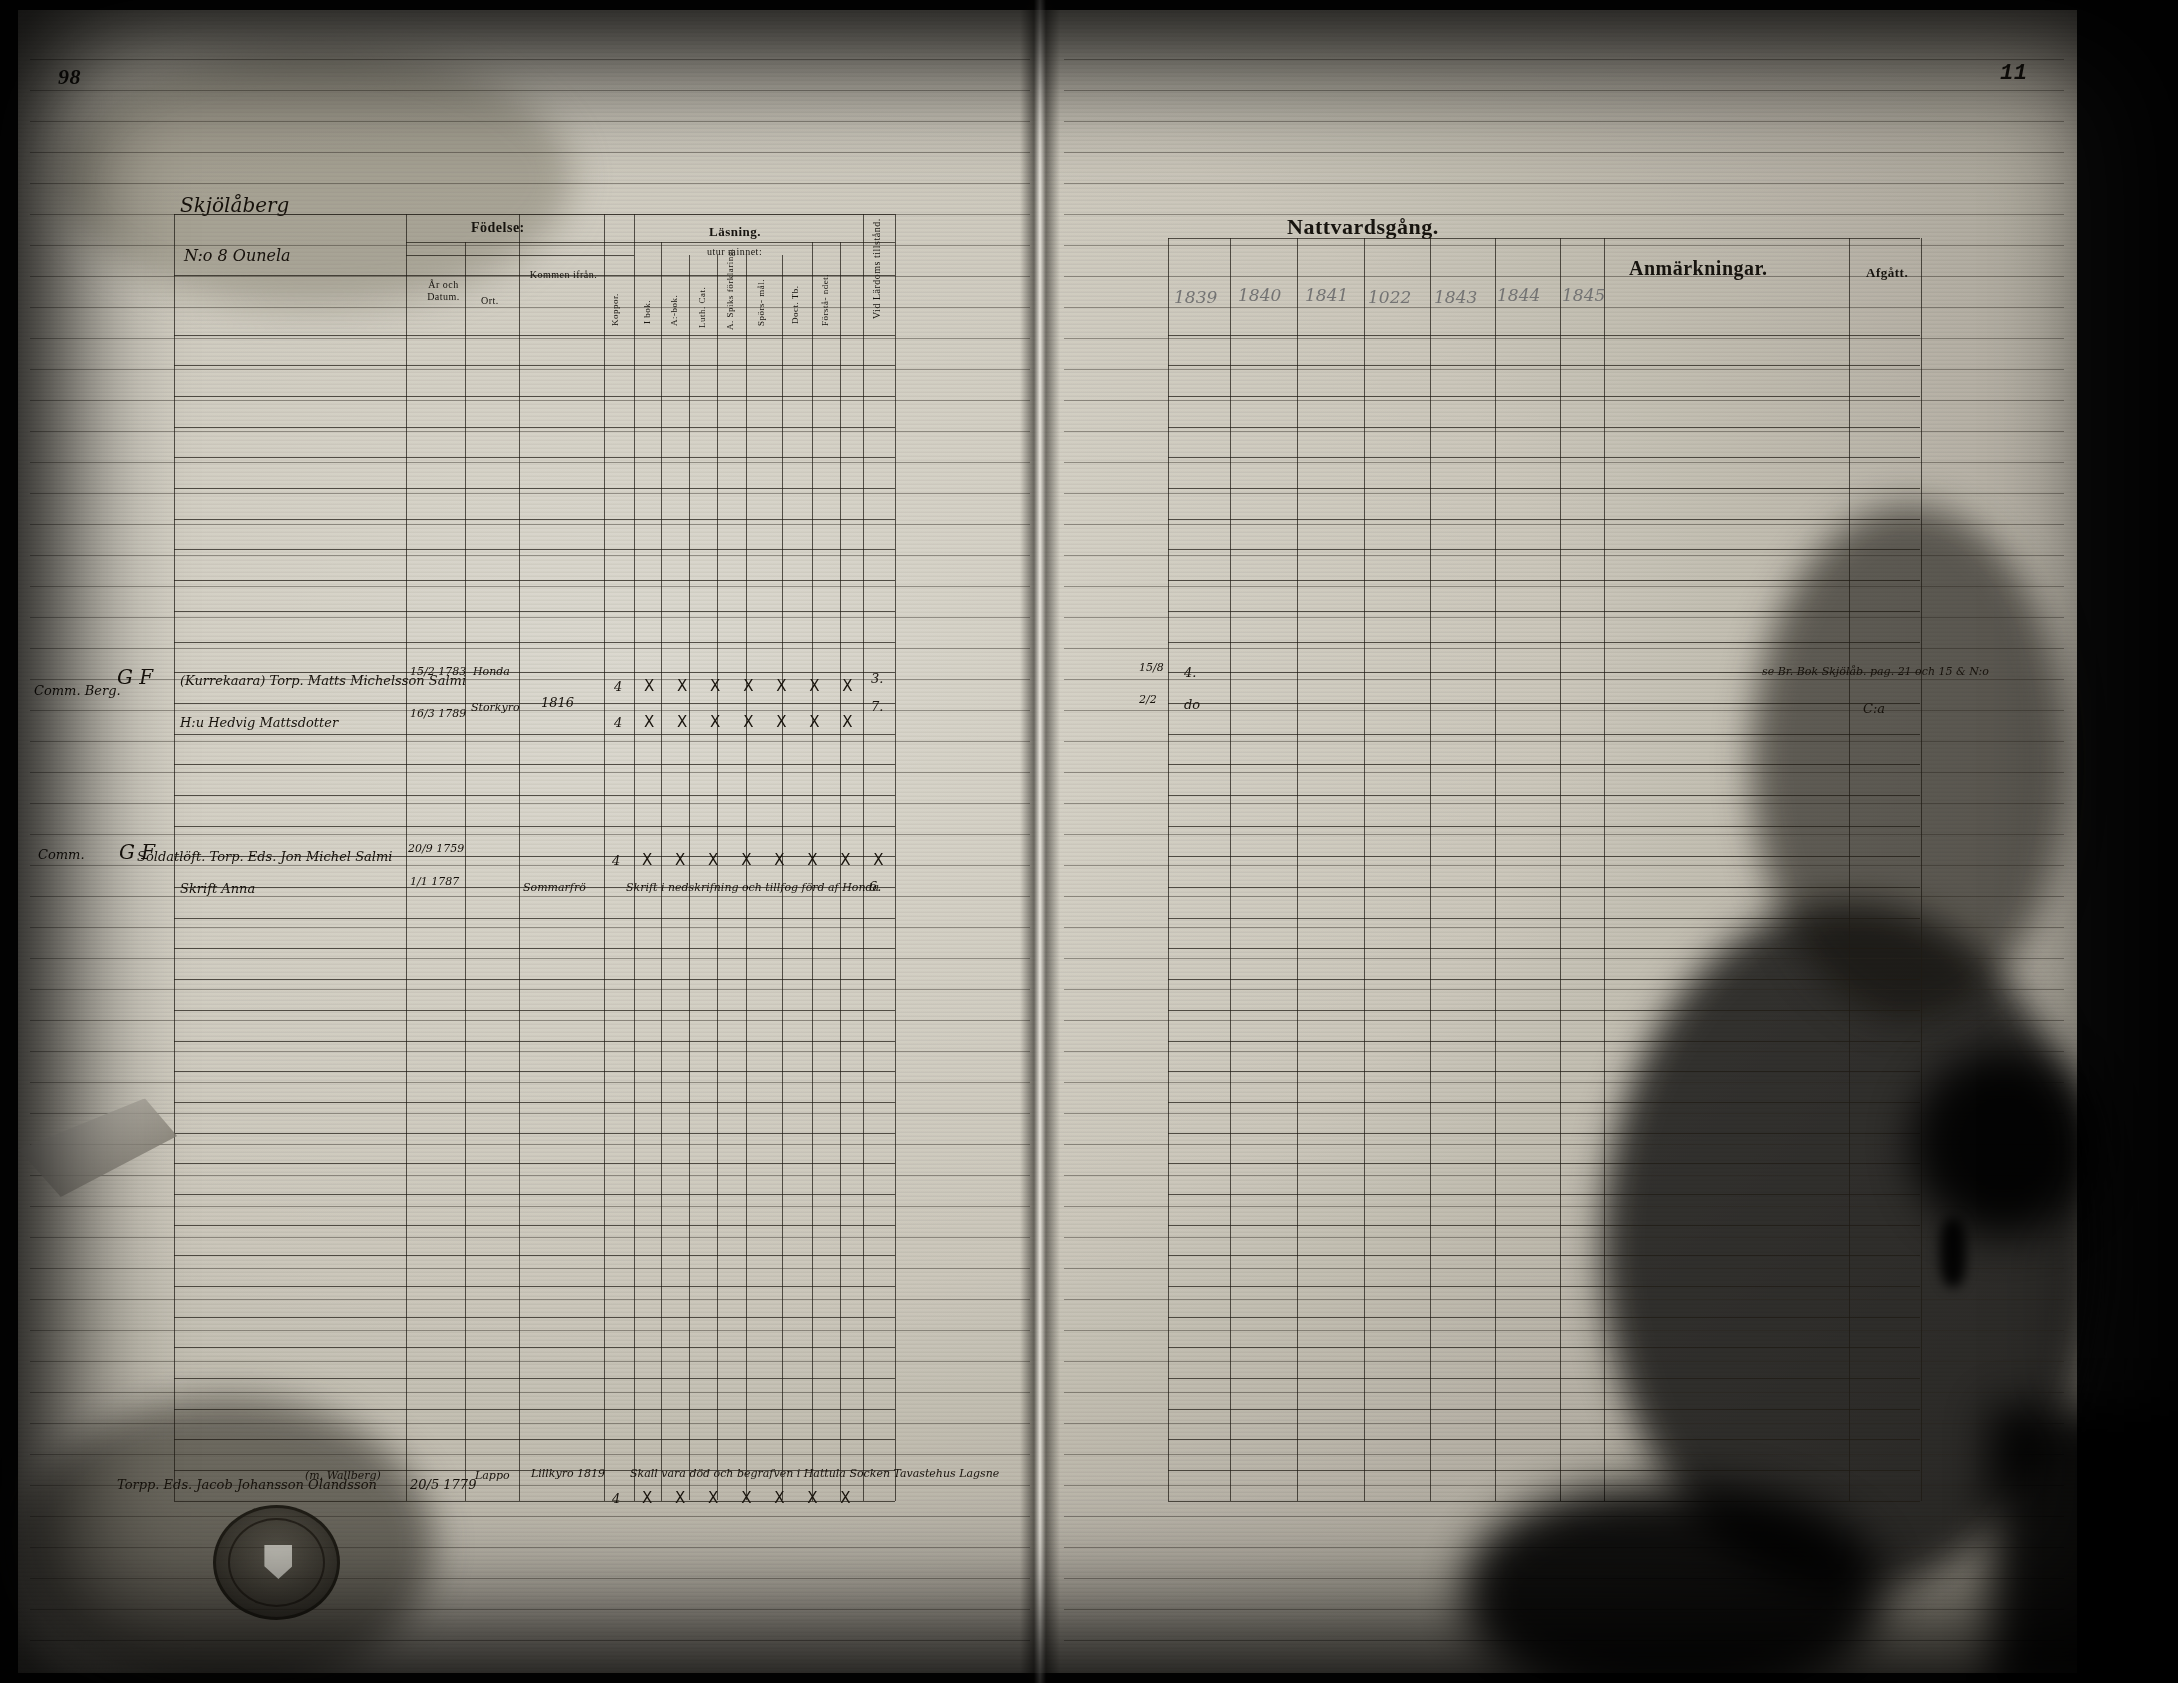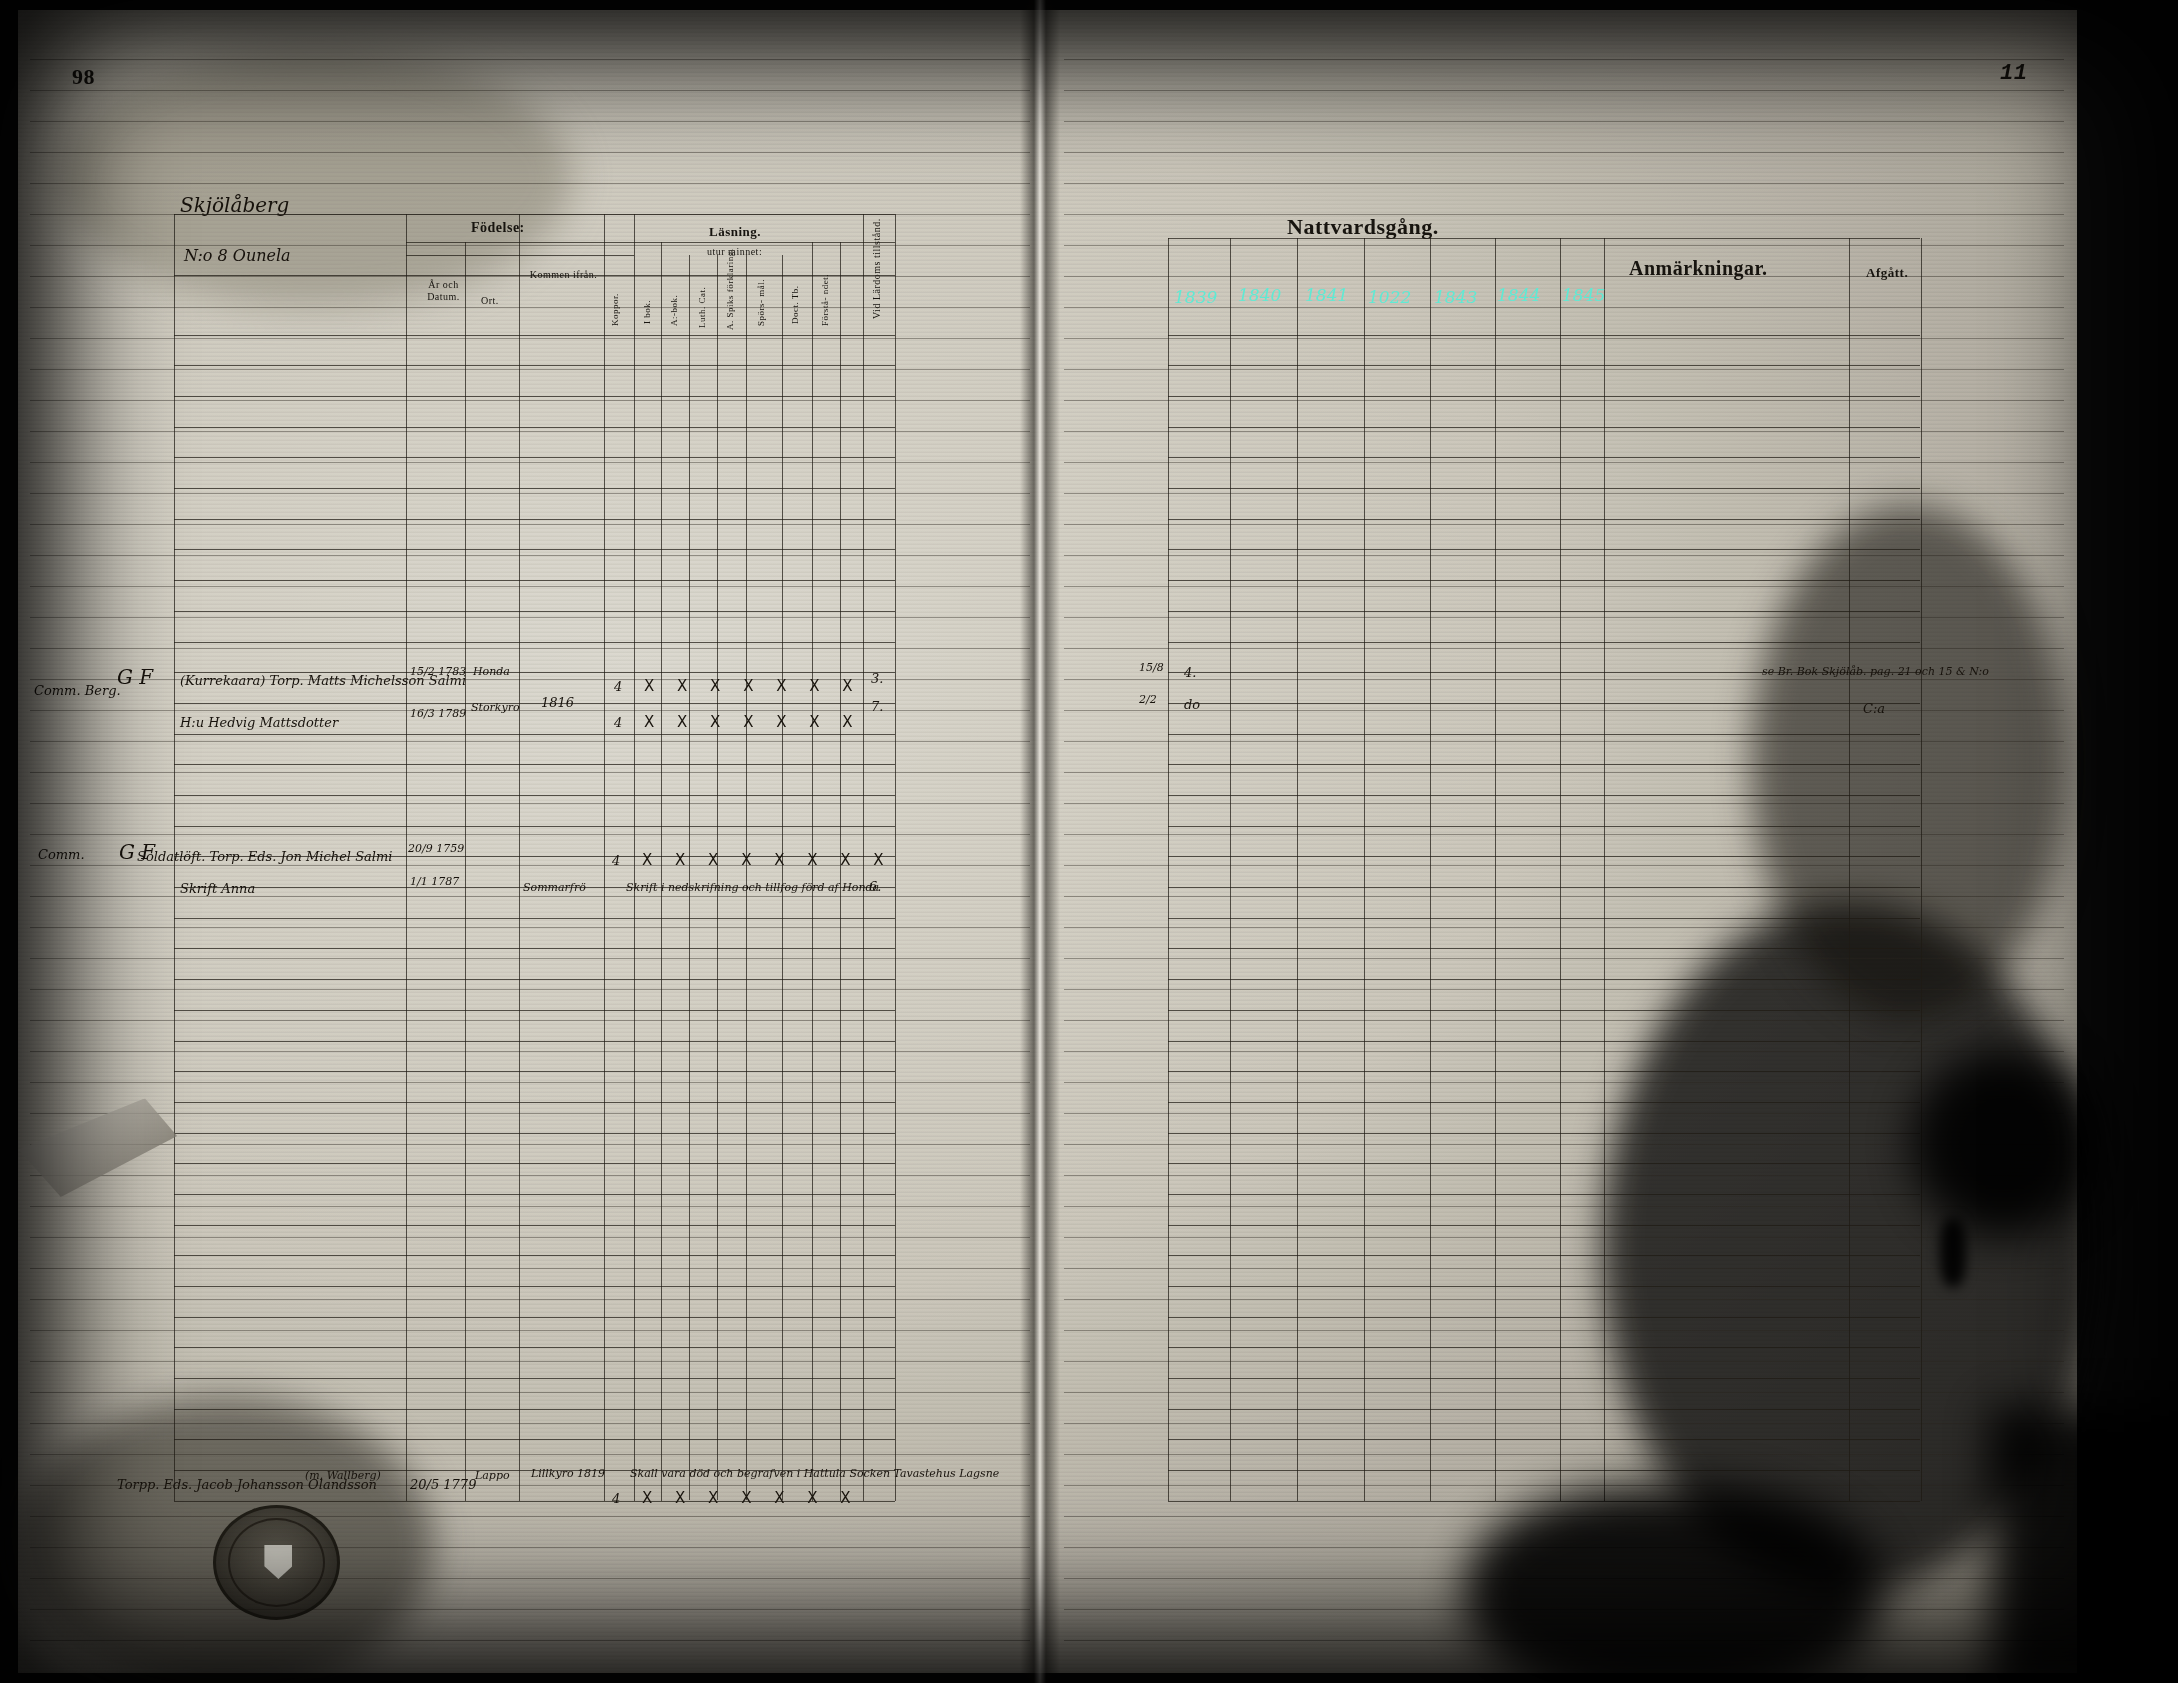--- a/index.html
+++ b/index.html
@@ -68,21 +68,21 @@
     position:absolute;color:#17120c;font-family:"DejaVu Serif",serif;
     font-style:italic;white-space:nowrap;
   }
   .hand.xs{font-size:11px;}
   .hand.s{font-size:13px;}
   .hand.m{font-size:16px;}
   .hand.l{font-size:20px;}
   .marks{position:absolute;font-family:"DejaVu Sans",sans-serif;font-size:15px;color:#1a150e;letter-spacing:9px;}
 
   
-  .yr{position:absolute;font-family:"DejaVu Serif",serif;font-size:17px;color:#5eead4;font-style:italic;}
+  .yr{position:absolute;font-family:"DejaVu Serif",serif;font-size:17px;color:#737373;font-style:italic;}
 
   
   .seal{
     position:absolute;left:213px;top:1505px;width:121px;height:109px;border-radius:50%;
     border:3px solid rgba(25,22,16,.8);
     background:radial-gradient(circle at 50% 45%, rgba(60,55,45,.35), rgba(20,18,13,.75));
     z-index:20;
   }
   .seal .inner{position:absolute;left:12px;top:10px;right:12px;bottom:10px;border-radius:50%;border:2px solid rgba(25,22,16,.7);}
   .seal .crest{position:absolute;left:40%;top:34%;width:28px;height:34px;background:rgba(230,228,220,.75);clip-path:polygon(0 0,100% 0,100% 62%,50% 100%,0 62%);}
@@ -114,21 +114,21 @@
     <div class="blotch" style="left:1733px;top:495px;width:317px;height:515px;background:rgba(20,18,14,.55);"></div>
     <div class="blotch" style="left:0px;top:1386px;width:416px;height:297px;background:rgba(30,28,22,.5);"></div>
   </div>
 
   <div class="ruled" style="left:30px;top:59px;width:1000px;height:1604px;"></div>
 
   <div class="ruled" style="left:1064px;top:59px;width:1000px;height:1604px;"></div>
 
   <div class="gutter"></div>
 
-  <div class="printed big" style="left:72px;top:64px;font-weight:700;">98</div>
+  <div class="printed big" style="left:58px;top:64px;font-style:italic;font-weight:700;">98</div>
 
   <div class="hand l" style="left:180px;top:193px;">Skjölåberg</div>
   <div class="hand m" style="left:184px;top:246px;">N:o 8 Ounela</div>
 
   <div class="grid">
 
     <div class="gl h" style="left:174px;top:214px;width:721px;"></div>
     <div class="gl h" style="left:406px;top:242px;width:489px;"></div>
     <div class="gl h" style="left:406px;top:255px;width:228px;"></div>
     <div class="gl h" style="left:174px;top:275px;width:721px;"></div>

